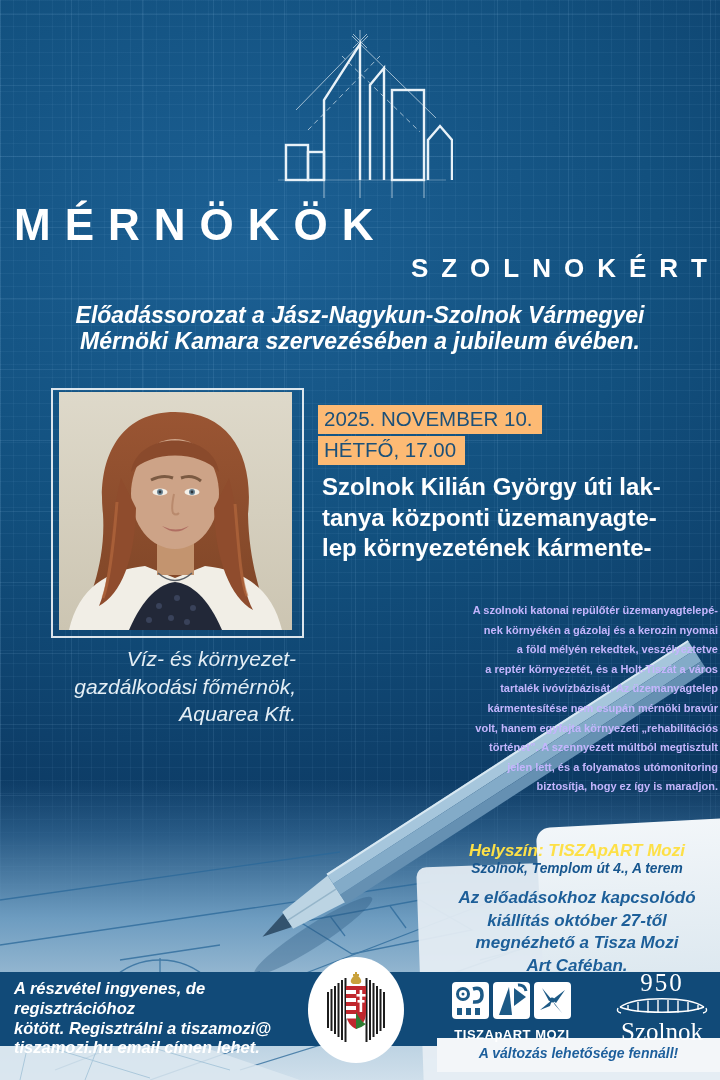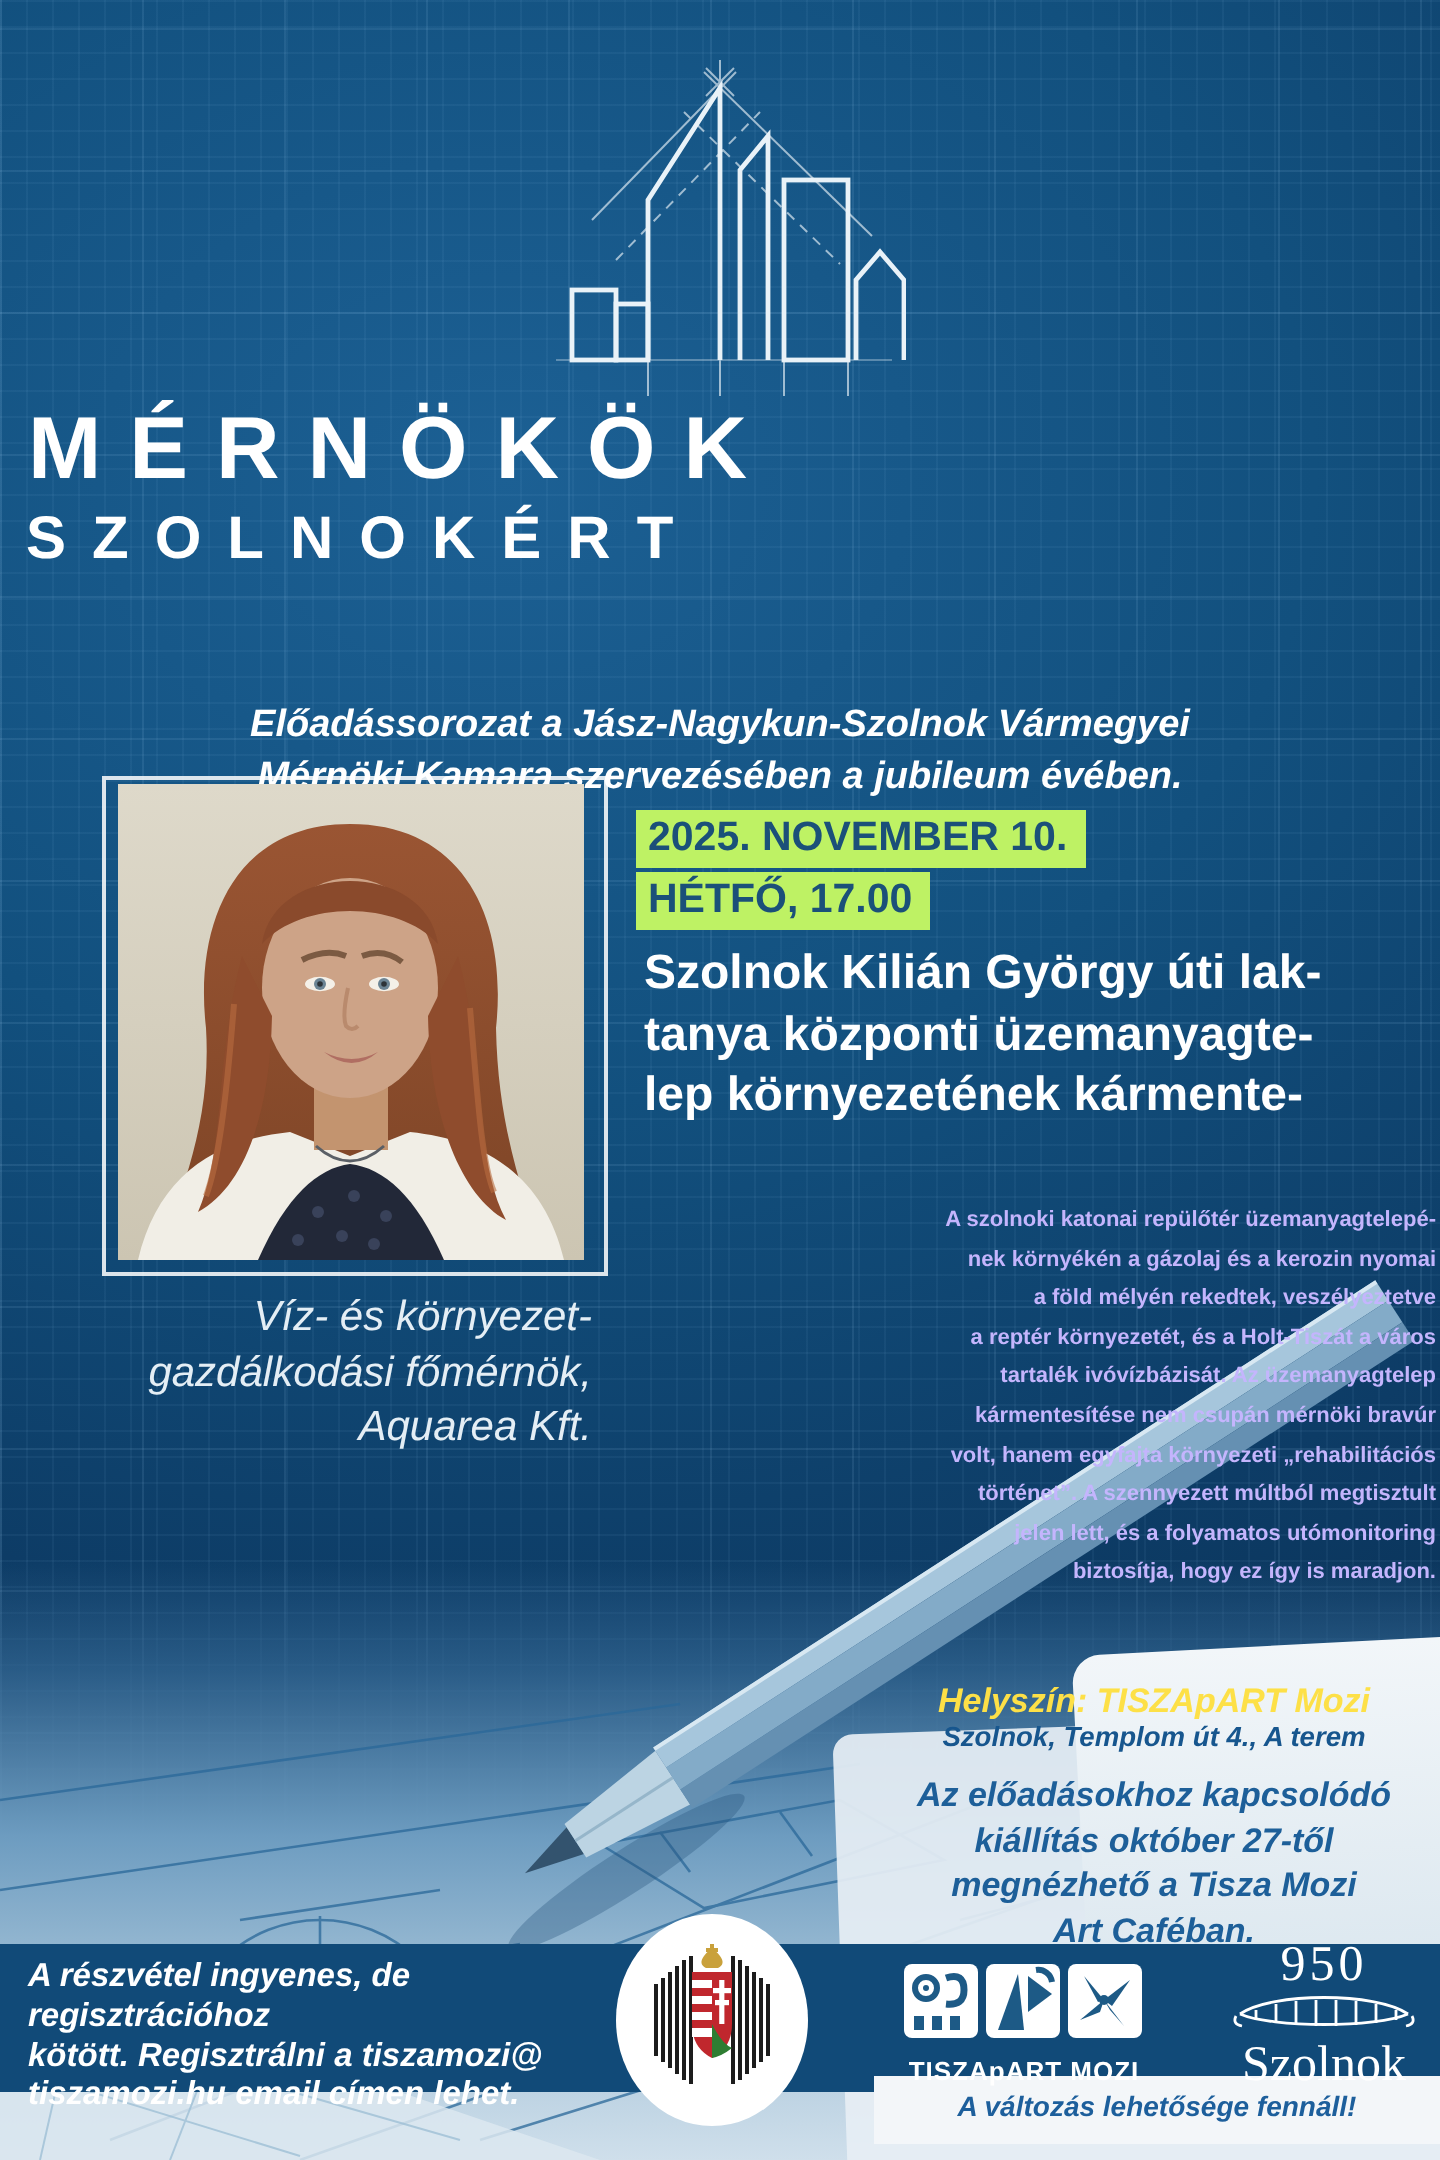--- a/index.html
+++ b/index.html
@@ -15,33 +15,33 @@
       repeating-linear-gradient(90deg, rgba(150,200,240,0.06) 0 1px, transparent 1px 13px),
       radial-gradient(ellipse 900px 700px at 35% 22%, #1c6094 0%, #12507e 45%, #0d3c66 82%, #0a3359 100%);}
   .bottom-photo{left:0;top:780px;width:720px;height:300px;
     background:linear-gradient(180deg, rgba(18,74,119,0) 0%, rgba(52,104,148,0.72) 18%,
       #6d9cc0 46%, #aac6da 76%, #cfdfeb 100%);}
   .scene{left:0;top:600px;width:720px;height:480px;}
   
   .logo{left:268px;top:30px;}
   .title1{left:0;top:200px;width:720px;color:#fff;
     font-size:44px;font-weight:700;letter-spacing:14px;padding-left:14px;box-sizing:border-box;}
-  .title2{left:0;top:253px;width:720px;text-align:left;color:#fff;
-    font-size:30px;font-weight:600;letter-spacing:13px;padding-left:13px;box-sizing:border-box;}
+  .title2{left:0;top:253px;width:720px;text-align:right;color:#fff;
+    font-size:26px;font-weight:600;letter-spacing:13px;padding-left:13px;box-sizing:border-box;}
   .subtitle{left:0;top:302px;width:720px;text-align:center;color:#fff;
-    font-size:19px;font-weight:700;font-style:italic;line-height:26px;margin-top:48px;}
+    font-size:23px;font-weight:700;font-style:italic;line-height:26px;}
   
   .photo-frame{left:51px;top:388px;width:249px;height:246px;border:2px solid rgba(255,255,255,0.85);}
   .photo{left:59px;top:392px;width:233px;height:238px;}
   
   .speaker{left:8px;top:645px;width:288px;text-align:right;color:#fff;}
   .speaker-name{font-size:24px;font-weight:700;font-style:italic;margin-bottom:9px;}
   .speaker-role{font-size:21px;font-style:italic;line-height:27.5px;color:#e4eef5;}
   
-  .badge{left:318px;background:#bef264;color:#1b5079;font-size:20.5px;font-weight:700;
+  .badge{left:318px;background:#fdba74;color:#1b5079;font-size:20.5px;font-weight:400;
     padding:2px 9px 3px 6px;white-space:nowrap;}
   .talk-title{left:322px;top:472px;width:392px;color:#fff;font-size:24px;font-weight:800;line-height:30.5px;}
   .talk-desc{left:322px;top:601px;width:396px;color:#c4b5fd;font-size:11px;font-weight:700;line-height:19.6px;text-align:right;}
   
   .venue{left:436px;top:840px;width:282px;text-align:center;font-style:italic;}
   .venue-l1{font-size:17px;font-weight:700;color:#fde047;line-height:21px;}
   .venue-l2{font-size:13.8px;font-weight:600;color:#17568e;}
   .venue-ex{margin-top:11px;font-size:17px;font-weight:600;color:#1d5f99;line-height:22.5px;}
   
   .bar{left:0;top:972px;width:720px;height:74px;background:#114a78;}

